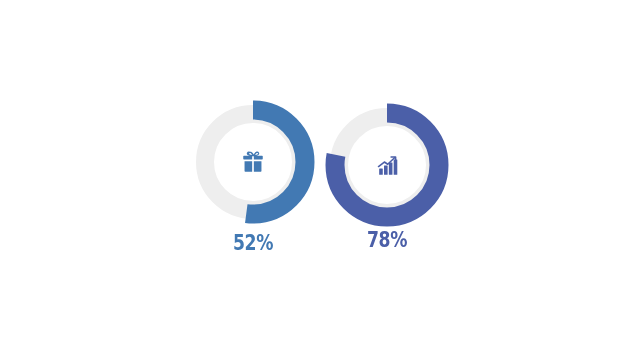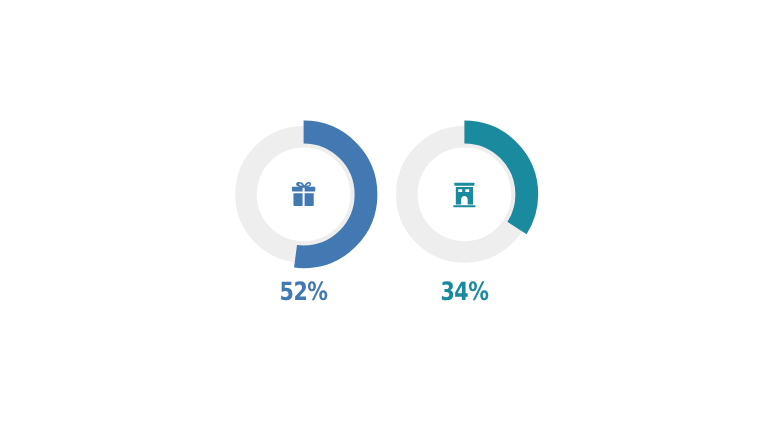--- a/index.html
+++ b/index.html
@@ -112,34 +112,37 @@
           <svg width="26" height="26" viewBox="0 0 24 24" fill="#4279b3">
             <path d="M12 6.2c-.6-1.4-1.5-2.6-2.6-3.1-1-.5-2.1-.2-2.5.6-.4.9.1 1.9 1.1 2.3.5.2 1.1.3 1.7.3H7.4l-.5-.1zM12 6.2c.6-1.4 1.5-2.6 2.6-3.1 1-.5 2.1-.2 2.5.6.4.9-.1 1.9-1.1 2.3-.5.2-1.1.3-1.7.3h2.3l.5-.1z" opacity="0"></path>
             <path d="M9.05 2.6c-1.03-.48-2.2-.14-2.63.77-.43.9.05 1.94 1.08 2.42.44.2.95.33 1.5.4H3.6a.6.6 0 0 0-.6.6v2.3c0 .33.27.6.6.6h7.63V6.79h1.54v2.9h7.63a.6.6 0 0 0 .6-.6v-2.3a.6.6 0 0 0-.6-.6h-5.4c.55-.07 1.06-.2 1.5-.4 1.03-.48 1.51-1.52 1.08-2.42-.43-.91-1.6-1.25-2.63-.77-.93.43-1.72 1.39-2.35 2.55-.63-1.16-1.42-2.12-2.35-2.55zm.6 1.2c.5.24 1.03.82 1.5 1.64-.9-.06-1.6-.24-2.03-.45-.52-.24-.71-.66-.57-.96.14-.3.58-.47 1.1-.23zm5.8 0c.52-.24.96-.07 1.1.23.14.3-.05.72-.57.96-.43.2-1.13.39-2.03.45.47-.82 1-1.4 1.5-1.64z"></path>
             <path d="M4.2 11.2v9.2c0 .33.27.6.6.6h6.43v-9.8H4.2zm8.57 0v9.8h6.43a.6.6 0 0 0 .6-.6v-9.2h-7.03z"></path>
           </svg>
         </div>
       </div>
       <div class="ring-label" style="color:#4279b3">52%</div>
     </div>
 
-    <div class="ring-item item-1">
+
+
+    <div class="ring-item item-3">
       <div class="ring-stage">
         <svg class="ring-svg" viewBox="0 0 134 134">
           <circle cx="67" cy="67" r="48" fill="none" stroke="#eeeeee" stroke-width="18"></circle>
           <circle cx="67" cy="67" r="31" fill="#ffffff"></circle>
-          <circle class="arc-1" cx="67" cy="67" r="52" fill="none" stroke="#1a8a9e" stroke-width="19" stroke-dasharray="111.09 215.64" stroke-dashoffset="0" transform="rotate(-90 67 67)"></circle>
+          <circle class="arc-3" cx="67" cy="67" r="52" fill="none" stroke="#4b5fa8" stroke-width="19" stroke-dasharray="254.85 71.88" stroke-dashoffset="0" transform="rotate(-90 67 67)"></circle>
         </svg>
         <div class="ring-icon">
-          <svg width="26" height="26" viewBox="0 0 24 24" fill="#1a8a9e">
-            <rect x="4.3" y="3.1" width="15.4" height="2.2" rx="0.4"></rect>
-            <path d="M5.4 6.3v13.5h4.1v-4.1c0-1.4 1.1-2.5 2.5-2.5s2.5 1.1 2.5 2.5v4.1h4.1V6.3H5.4zm1.9 1.7h3v2.1h-3V8zm5.4 0h3v2.1h-3V8z"></path>
-            <rect x="3.4" y="20.3" width="17.2" height="1.5" rx="0.4"></rect>
+          <svg width="27" height="27" viewBox="0 0 24 24" fill="#4b5fa8">
+            <rect x="4.6" y="14.7" width="3.2" height="5.6" rx="0.3"></rect>
+            <rect x="8.9" y="12.0" width="3.2" height="8.3" rx="0.3"></rect>
+            <rect x="13.2" y="9.3" width="3.2" height="11.0" rx="0.3"></rect>
+            <rect x="17.5" y="6.6" width="3.2" height="13.7" rx="0.3"></rect>
+            <path d="M4.0 12.9l5.2-4.0 3.0 2.0 6.3-6.0" stroke="#4b5fa8" stroke-width="1.4" fill="none" stroke-linecap="round" stroke-linejoin="round"></path>
+            <path d="M15.2 4.4h4.0v4.0" stroke="#4b5fa8" stroke-width="1.4" fill="none" stroke-linecap="round" stroke-linejoin="round"></path>
           </svg>
         </div>
       </div>
-      <div class="ring-label" style="color:#1a8a9e">34%</div>
+      <div class="ring-label" style="color:#4b5fa8">78%</div>
     </div>
-
-
 
   </div>
 </div>
 
 </body></html>

